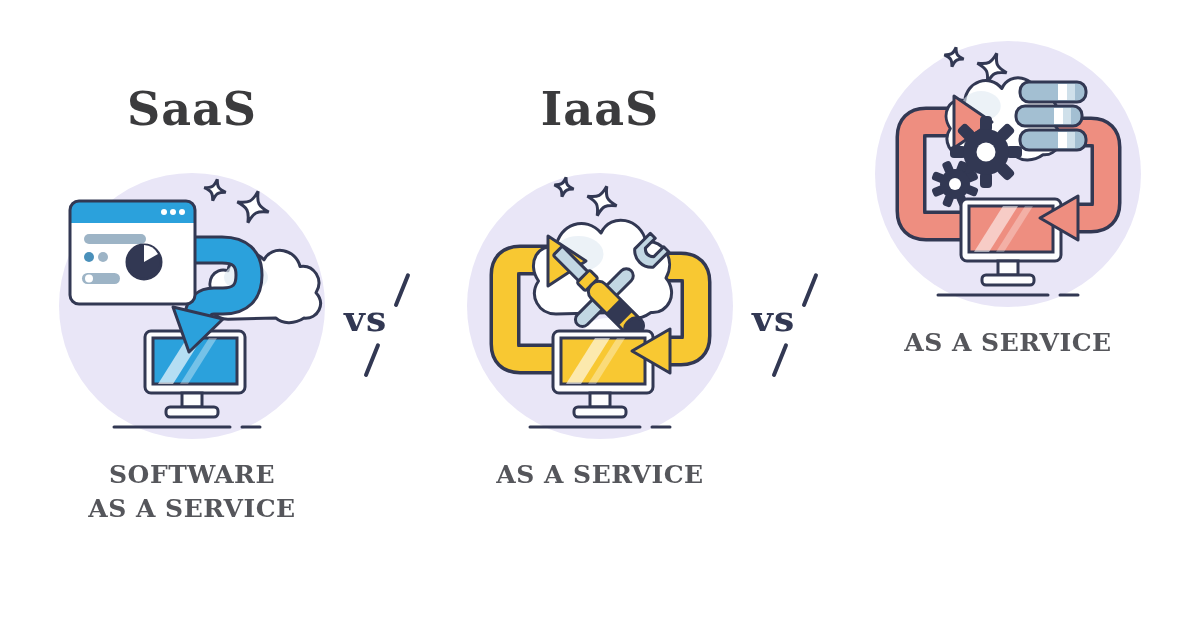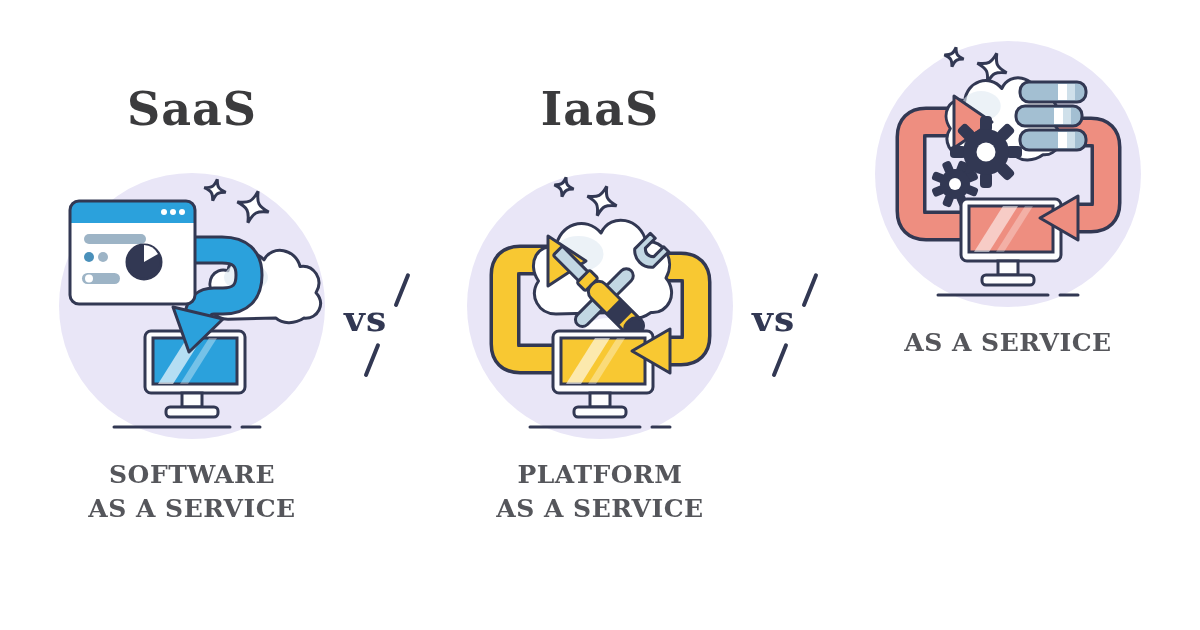--- a/index.html
+++ b/index.html
@@ -130,21 +130,20 @@
         <rect class="o" x="130" y="227" width="20" height="14" fill="#fdfdfe"></rect>
         <rect class="o" x="114" y="241" width="52" height="10" rx="4" fill="#fdfdfe"></rect>
       </g>
       <polygon class="o" stroke-linejoin="round" points="210,163 210,207 172,185" fill="#f8c832"></polygon>
       <g stroke="#323853" stroke-width="3" stroke-linecap="round">
         <line x1="70" y1="261" x2="180" y2="261"></line>
         <line x1="192" y1="261" x2="210" y2="261"></line>
       </g>
     </svg>
     <div class="caption">
-      <div>PLATFORM</div>
       <div>AS A SERVICE</div>
     </div>
   </div>
 
   <div class="vs-block">
     <span class="slash slash-top"></span>
     <span class="vs-text">vs</span>
     <span class="slash slash-bottom"></span>
   </div>
 

